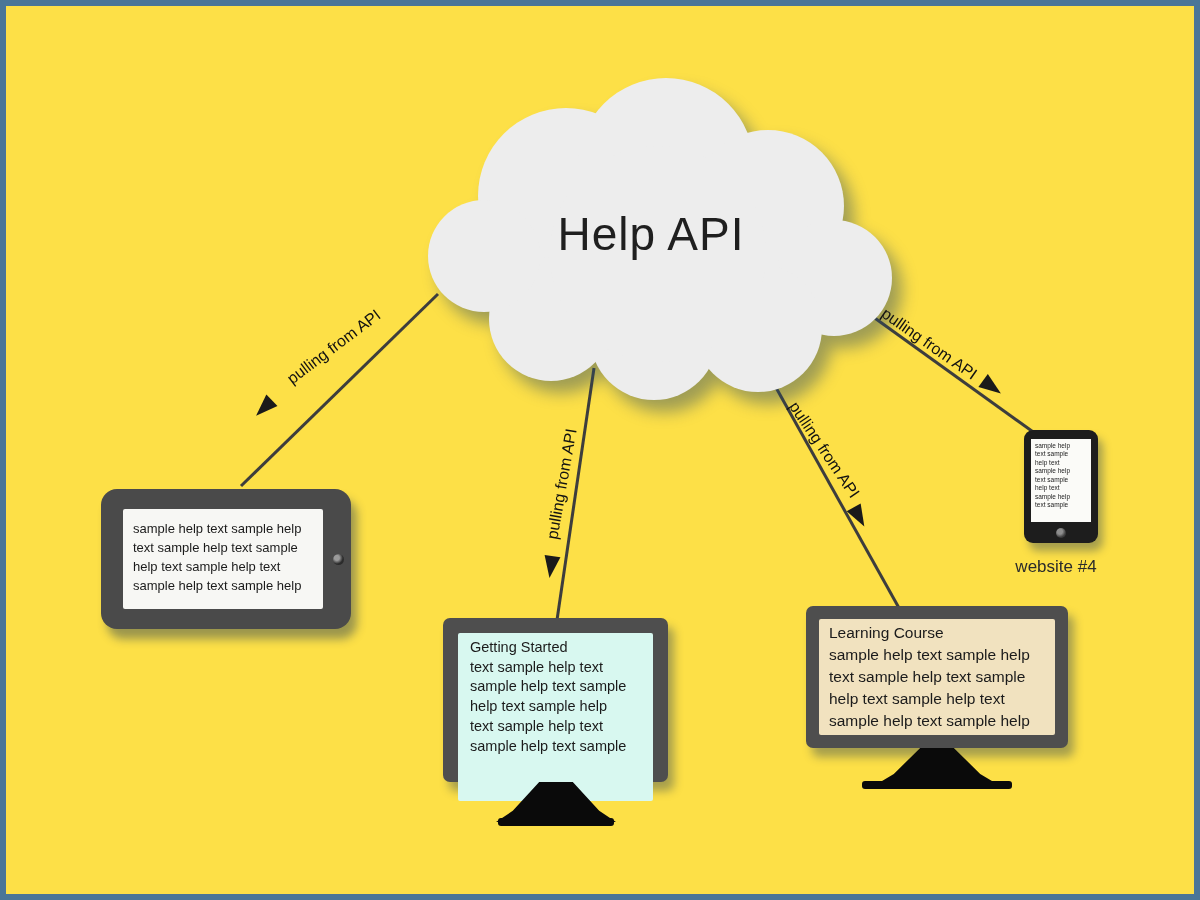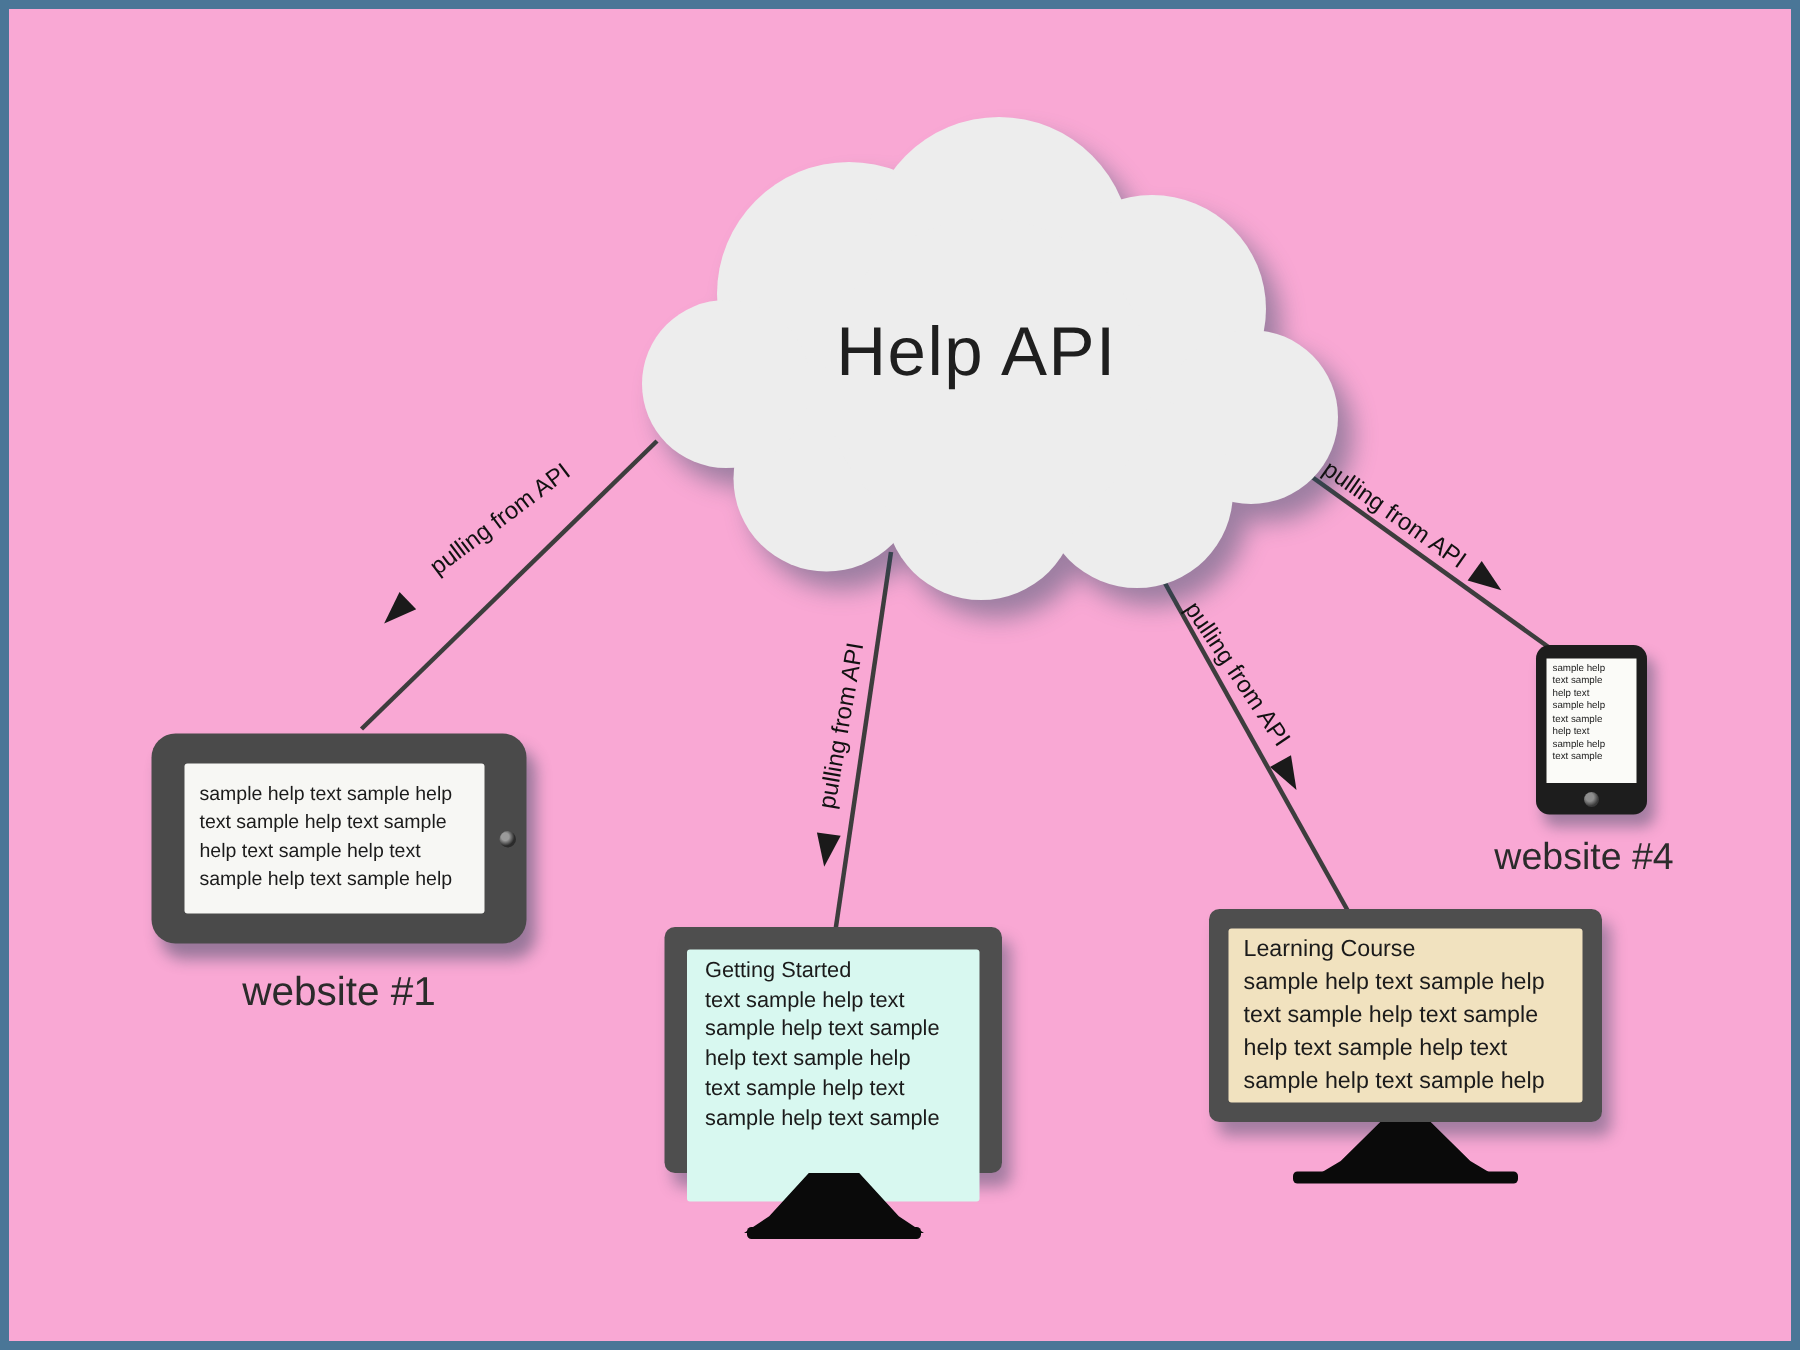--- a/index.html
+++ b/index.html
@@ -1,19 +1,19 @@
 <!DOCTYPE html>
 <html><head>
 <meta charset="utf-8">
 <style>
   html,body { margin:0; padding:0; }
   #stage {
     position:relative;
     width:1188px; height:888px;
-    background:#f9a8d4;
+    background:#fde047;
     border:6px solid #4a7697;
     overflow:hidden;
     font-family:"Liberation Sans", sans-serif;
   }
   svg#scene { position:absolute; left:0; top:0; }
 
   .cloud-group { filter: drop-shadow(10px 12px 8px rgba(45,75,100,0.45)); }
   .cloud-circle { fill:#ededed; }
   .cloud-title {
     font-family:"Liberation Sans", sans-serif;
@@ -98,21 +98,21 @@
 
   
   .lbl1 { left:328px; top:341px; transform:translate(-50%,-50%) rotate(-37deg); }
   .lbl2 { left:556px; top:478px; transform:translate(-50%,-50%) rotate(-80deg); }
   .lbl3 { left:818px; top:444px; transform:translate(-50%,-50%) rotate(56deg); }
   .lbl4 { left:923px; top:338px; transform:translate(-50%,-50%) rotate(35deg); }
 
   .site1 { left:95px;  top:640px; width:250px; }
   .site2 { left:437px; top:832px; width:225px; }
   .site3 { left:800px; top:798px; width:262px; }
-  .site4 { left:980px; top:551px; width:140px; font-size:25px; }
+  .site4 { left:980px; top:551px; width:140px; font-size:17px; }
 </style>
 </head>
 <body>
 
 <div id="stage">
 
   <svg id="scene" width="1188" height="888" viewBox="0 0 1188 888">
 
     <g>
       <line class="conn-line" x1="432" y1="288" x2="235" y2="480"></line>
@@ -147,21 +147,20 @@
 
   <div class="tablet">
     <div class="screen">
       <div class="screen-text">sample help text sample help
 text sample help text sample
 help text sample help text
 sample help text sample help</div>
     </div>
     <div class="camera"></div>
   </div>
-  <div class="site-label site1">website #1</div>
 
   <div class="monitor-frame m2-frame">
     <div class="monitor-screen m2-screen">
       <div class="screen-text">Getting Started
 text sample help text
 sample help text sample
 help text sample help
 text sample help text
 sample help text sample</div>
     </div>

